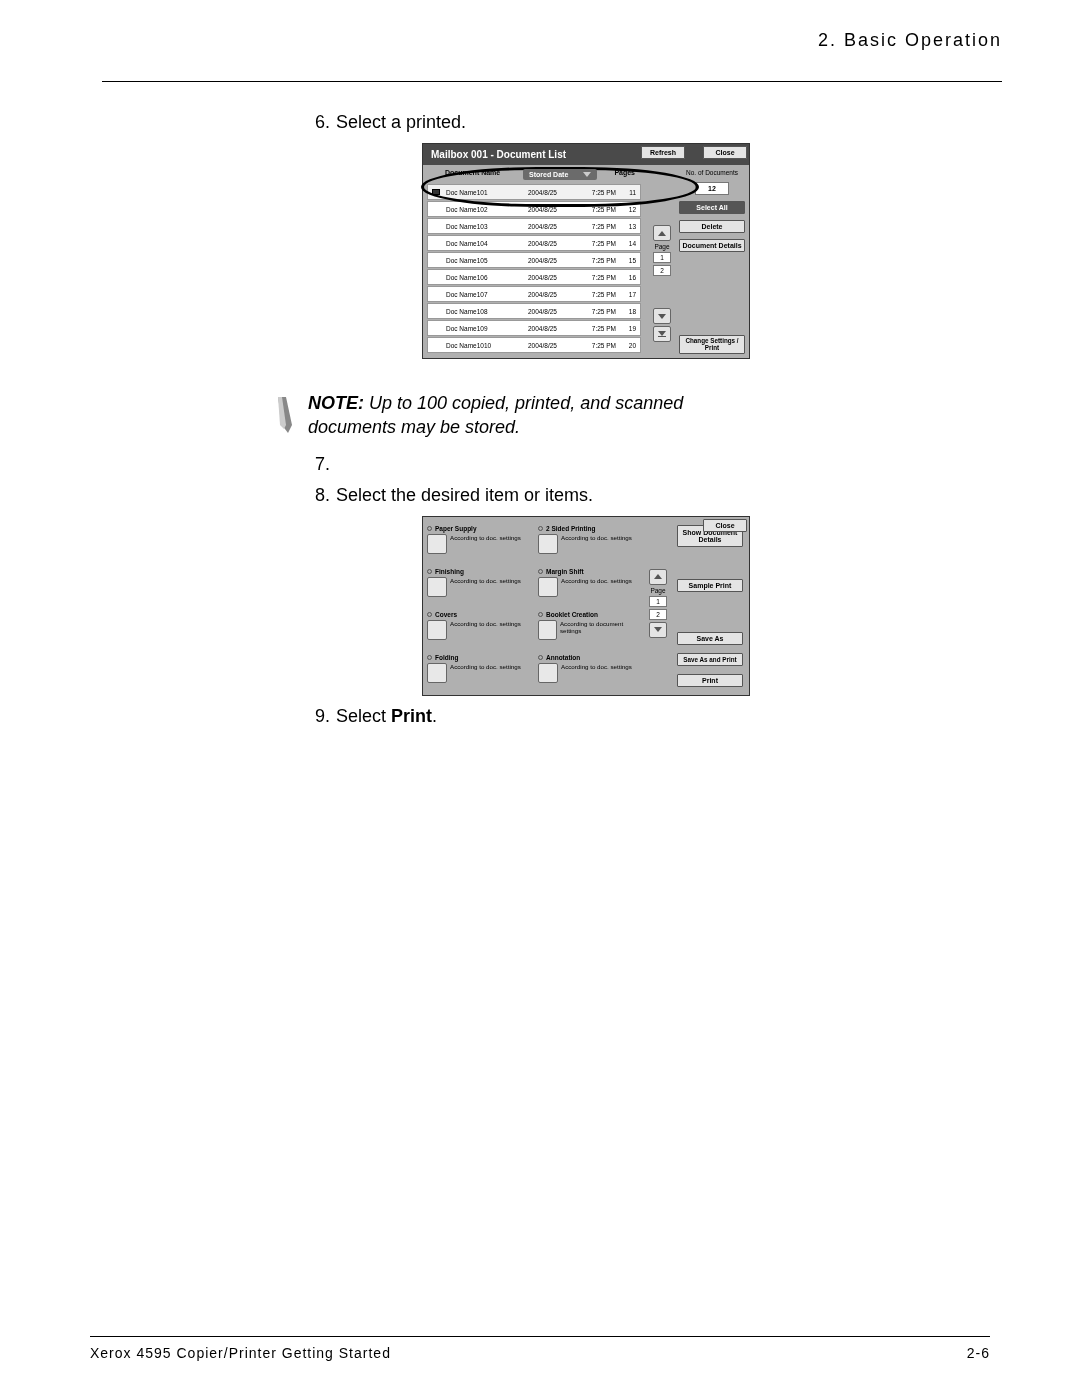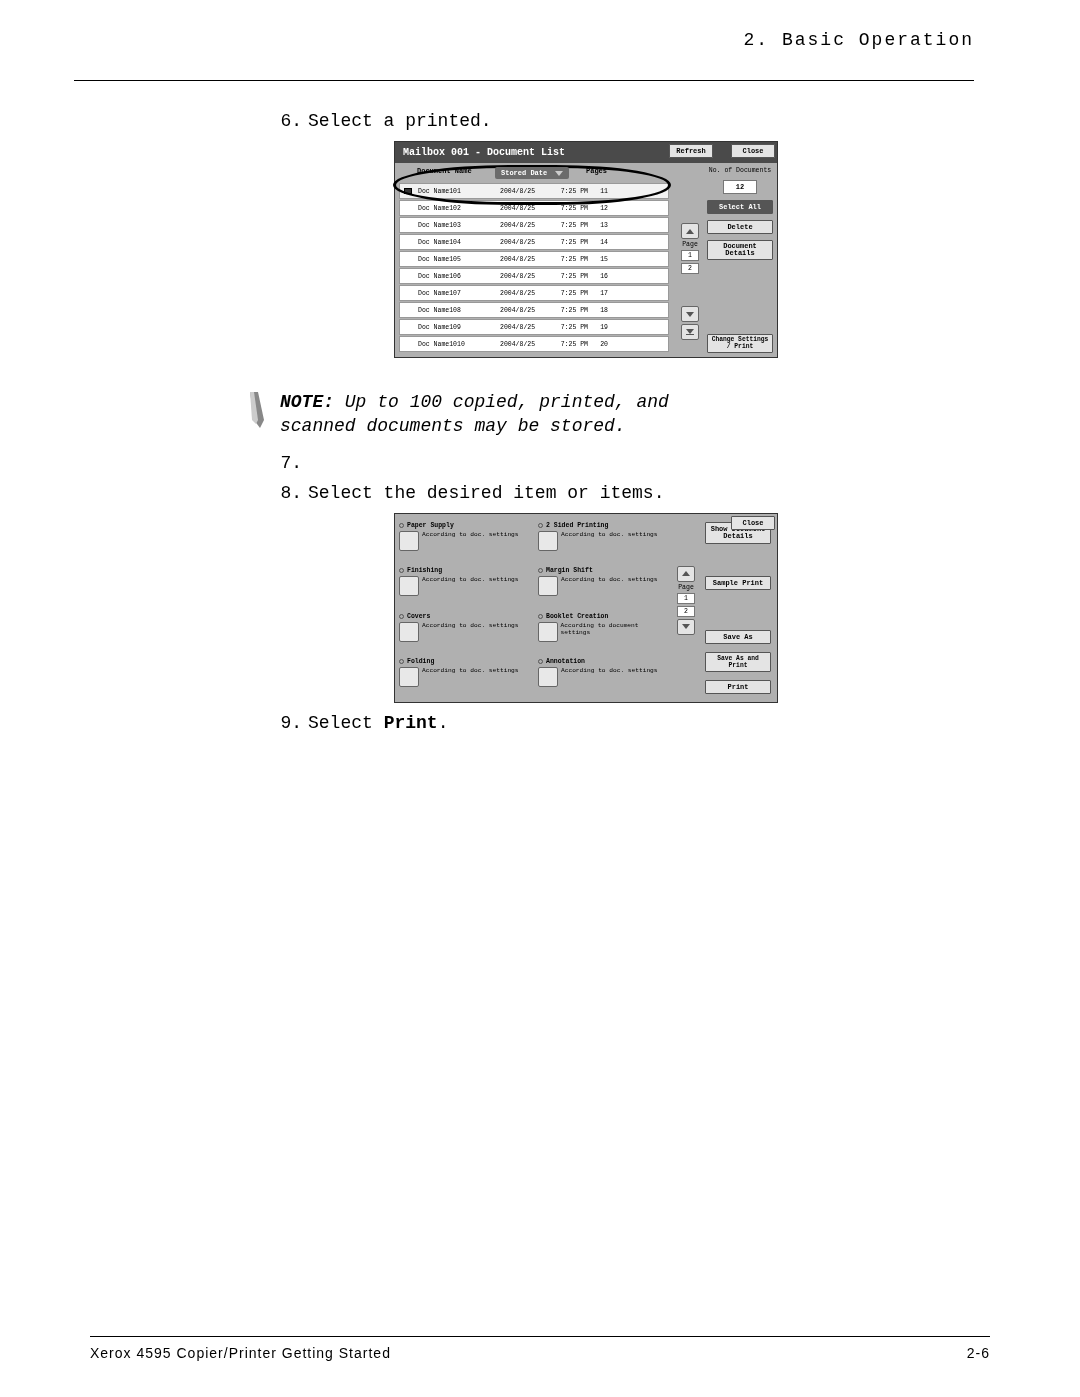--- a/index.html
+++ b/index.html
@@ -1,30 +1,30 @@
 <!DOCTYPE html>
 <html><head>
 <meta charset="utf-8">
 <style>
   * { box-sizing: border-box; margin: 0; padding: 0; }
   body { width: 1080px; height: 1397px; background: #fff; font-family: Arial, Helvetica, sans-serif; position: relative; color: #000; }
-  .page { position: absolute; left: 74px; top: 30px; width: 900px; font-family: Liberation Mono, monospace; }
+  .page { position: absolute; left: 102px; top: 30px; width: 900px; }
   .header-rule { border-top: 1px solid #000; margin-top: 24px; }
   .header-title { text-align: right; font-size: 18px; letter-spacing: 2px; padding-bottom: 6px; }
   .content { margin-left: 200px; margin-top: 30px; }
   .step { font-size: 18px; margin: 10px 0 10px 0; display: flex; }
   .step .num { width: 28px; text-align: right; margin-right: 6px; }
   .step .txt b { font-weight: bold; }
-  .note-row { display: flex; align-items: flex-start; margin: 32px 0 14px -30px; }
+  .note-row { display: flex; align-items: center; margin: 32px 0 14px -30px; }
   .pen-icon { width: 30px; height: 40px; margin-right: 6px; }
   .note-text { font-style: italic; font-size: 18px; line-height: 1.35; max-width: 460px; }
   .note-text b { font-weight: bold; font-style: italic; }
 
   
-  .fig { background: #b0b0b0; border: 1px solid #333; width: 384px; margin: 6px 4px 10px 120px; position: relative; font-size: 7px; padding: 0; }
+  .fig { background: #b0b0b0; border: 1px solid #333; width: 328px; margin: 6px 4px 10px 120px; position: relative; font-size: 7px; padding: 0; }
   .fig-title { background: #4a4a4a; color: #fff; font-weight: bold; font-size: 10px; padding: 5px 8px; display:flex; align-items:center; }
   .fig-top-btns { position:absolute; top:2px; right:2px; display:flex; gap:18px; }
   .sbtn { background:#e4e4e4; border:1px solid #555; font-size:7px; font-weight:bold; padding:2px 4px; min-width:44px; text-align:center; border-radius:1px; }
   .fig-body { display:flex; padding:0; }
 
   
   .tbl-wrap { flex:1; padding:0; }
   .tbl-head { display:flex; font-size:7px; font-weight:bold; padding: 4px 4px; }
   .th1 { width:96px; padding-left:18px; }
   .th2 { width:74px; background:#6b6b6b; color:#fff; padding:2px 6px; border-radius:2px; position:relative; display:flex; justify-content:space-between; align-items:center; }

